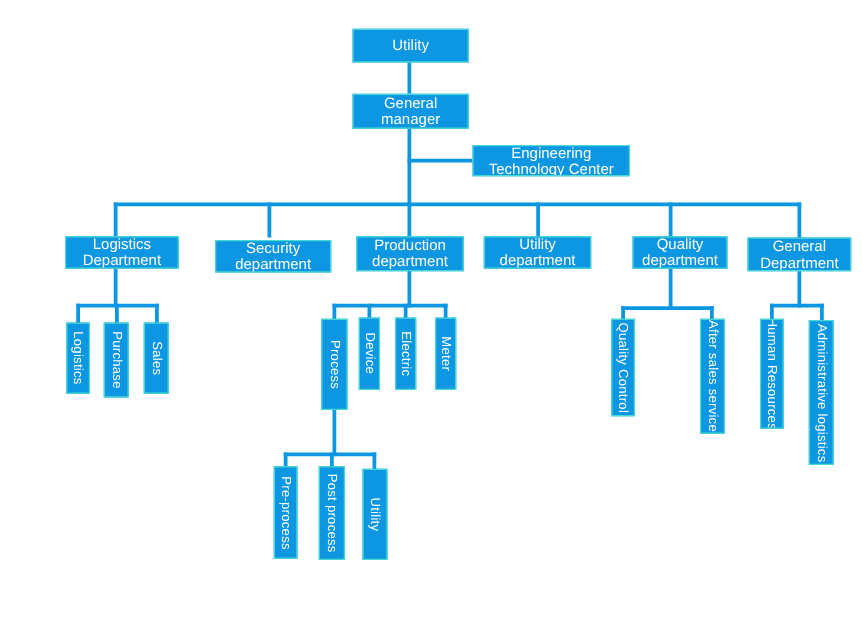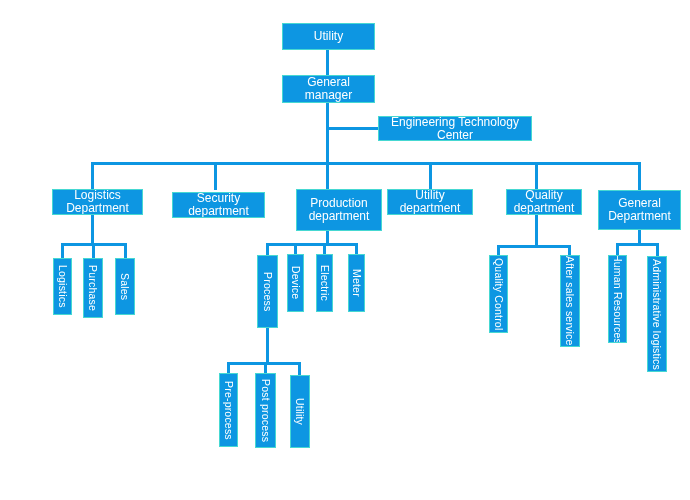--- a/index.html
+++ b/index.html
@@ -85,40 +85,40 @@
   <div class="line" style="left:616px;top:243px;width:43px;height:3px"></div>
   <div class="line" style="left:616px;top:243px;width:3px;height:13px"></div>
   <div class="line" style="left:656px;top:243px;width:3px;height:14px"></div>
 
   <div class="node h" style="left:282px;top:23px;width:93px;height:27px">
     <span class="lbl">Utility</span>
   </div>
   <div class="node h" style="left:282px;top:75px;width:93px;height:28px">
     <span class="lbl">General manager</span>
   </div>
-  <div class="node h" style="left:378px;top:116px;width:154px;height:25px">
+  <div class="node h" style="left:378px;top:116px;width:126px;height:25px">
     <span class="lbl">Engineering Technology Center</span>
   </div>
 
   <div class="node h" style="left:52px;top:189px;width:91px;height:26px">
     <span class="lbl">Logistics Department</span>
   </div>
   <div class="node h" style="left:172px;top:192px;width:93px;height:26px">
     <span class="lbl">Security department</span>
   </div>
-  <div class="node h" style="left:296px;top:189px;width:86px;height:42px">
+  <div class="node h" style="left:285px;top:189px;width:86px;height:28px">
     <span class="lbl">Production department</span>
   </div>
   <div class="node h" style="left:387px;top:189px;width:86px;height:26px">
     <span class="lbl">Utility department</span>
   </div>
   <div class="node h" style="left:506px;top:189px;width:76px;height:26px">
     <span class="lbl">Quality department</span>
   </div>
-  <div class="node h" style="left:598px;top:190px;width:83px;height:40px">
+  <div class="node h" style="left:598px;top:190px;width:83px;height:27px">
     <span class="lbl">General Department</span>
   </div>
 
   <div class="node v" style="left:53px;top:258px;width:19px;height:57px">
     <span class="lbl">Logistics</span>
   </div>
   <div class="node v" style="left:83px;top:258px;width:20px;height:60px">
     <span class="lbl">Purchase</span>
   </div>
   <div class="node v" style="left:115px;top:258px;width:20px;height:57px">

